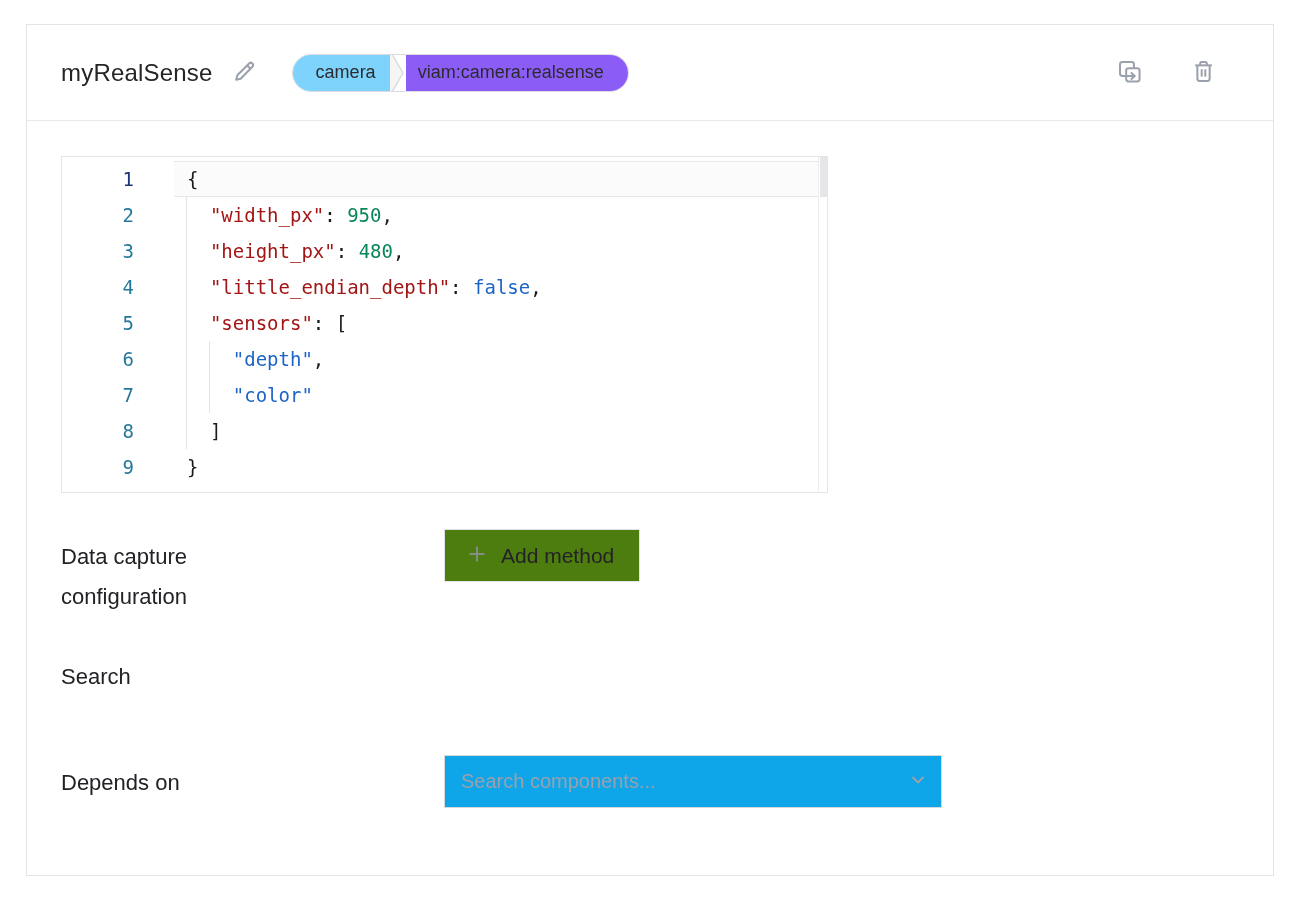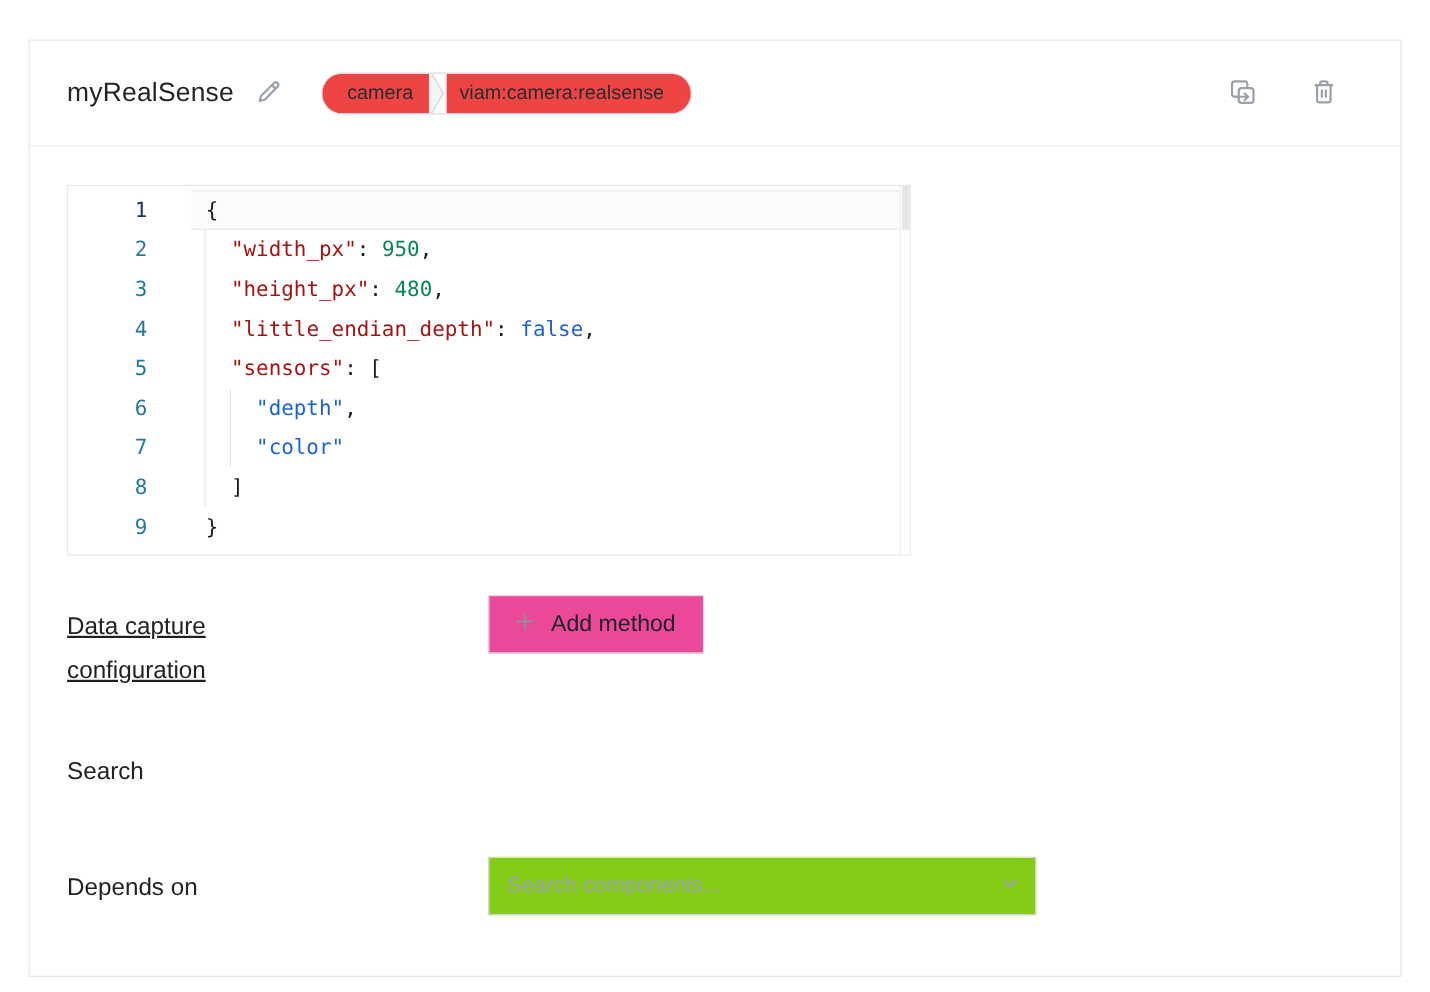--- a/index.html
+++ b/index.html
@@ -1,46 +1,46 @@
 <!DOCTYPE html>
 <html style="--c-code-key: #a31515; --c-code-number: #098658; --c-code-blue: #1c64c8; --c-line-number: #25789b; --c-active-line-number: #1a3573; --c-icon-gray: #9ba1ab;"><head>
 <meta charset="utf-8">
 <style>
   * { margin:0; padding:0; box-sizing:border-box; }
   html,body { width:1300px; height:902px; background:#ffffff;
     font-family:"Liberation Sans", sans-serif; color:#1f1f1f; }
   .card {
-    position:absolute; left:26px; top:36px; width:1248px; height:852px;
+    position:absolute; left:26px; top:24px; width:1248px; height:852px;
     background:#fff; border:1.5px solid #e4e4e7;
   }
   
   .card-header {
     height:96px; display:flex; align-items:center;
     padding:0 56px 0 34px; border-bottom:1.5px solid #e9e9ec;
   }
   .title { font-size:24px; font-weight:500; color:#252528; letter-spacing:.2px; }
   .edit-btn { background:none; border:none; margin-left:18px; cursor:pointer;
     display:flex; align-items:center; }
   .pill {
     margin-left:34px; height:38px; display:flex; align-items:stretch;
     border:1.5px solid #dcdce0; border-radius:19px; overflow:hidden;
     font-size:18px; color:#2b2b2e; background:#fff;
   }
-  .pill-left { background:#ef4444; display:flex; align-items:center; padding:0 14px 0 23px; }
+  .pill-left { background:#7dd3fc; display:flex; align-items:center; padding:0 14px 0 23px; }
   .pill-sep { display:block; height:100%; flex:0 0 16px; }
-  .pill-right { display:flex; align-items:center; padding:0 24px 0 12px; background:#ef4444; }
+  .pill-right { display:flex; align-items:center; padding:0 24px 0 12px; background:#8b5cf6; }
   .header-spacer { flex:1; }
   .icon-btn { background:none; border:none; cursor:pointer; display:flex; align-items:center; }
   .icon-btn + .icon-btn { margin-left:46px; }
   
   .card-body { padding:35px 38px 30px 34px; }
   .row { display:grid; grid-template-columns:383px 1fr; align-items:start; }
   .row-label { font-size:22px; line-height:40px; color:#222226; padding-top:8px; max-width:250px; }
   .row-attrs { margin-bottom:36px; }
-  .row-datacap { margin-bottom:44px;text-decoration:underline; }
+  .row-datacap { margin-bottom:32px; }
   .row-frame { margin-bottom:58px; }
   
   .editor {
     position:relative; width:767px; height:337px;
     border:1px solid #e6e6e9; background:#fff; overflow:hidden;
     font-family:"DejaVu Sans Mono", monospace; font-size:19px;
   }
   .editor-lines { position:relative; padding:4px 0 0 0; z-index:1; }
   .cm-row { display:flex; height:36px; line-height:36px; }
   .gutter { flex:0 0 72px; text-align:right; color:var(--c-line-number,#25789b); user-select:none; }
@@ -56,27 +56,27 @@
   }
   .indent-guide { position:absolute; width:1px; background:#e3e3e5; z-index:0; }
   .editor-scrollbar {
     position:absolute; top:0; right:0; bottom:0; width:9px;
     background:#fff; border-left:1px solid #ededef; z-index:2;
   }
   .editor-scroll-thumb { position:absolute; top:0; left:1px; width:8px; height:40px; background:#e6e6e8; }
   
   .add-btn {
     height:53px; display:inline-flex; align-items:center; gap:15px;
-    background:#ec4899; border:1px solid #e3e3e6; padding:0 25px 0 23px;
+    background:#4d7c0f; border:1px solid #e3e3e6; padding:0 25px 0 23px;
     font-family:"Liberation Sans", sans-serif; font-size:21px; color:#232327; cursor:pointer;
   }
   
   .select-wrap { position:relative; width:498px; }
   .select-input {
-    width:100%; height:53px; border:1px solid #d8d8dc; background:#84cc16;
+    width:100%; height:53px; border:1px solid #d8d8dc; background:#0ea5e9;
     padding:0 48px 0 16px; font-family:"Liberation Sans", sans-serif;
     font-size:20px; color:#333; outline:none;
   }
   .select-input::placeholder { color:#9aa1ac; }
   .select-chevron { position:absolute; right:14px; top:50%; transform:translateY(-50%); pointer-events:none; }
 </style>
 </head>
 <body>
 
 <div class="card">

